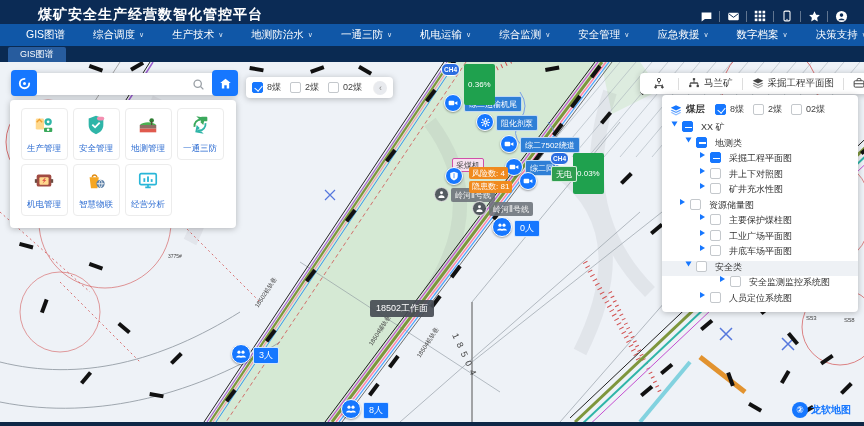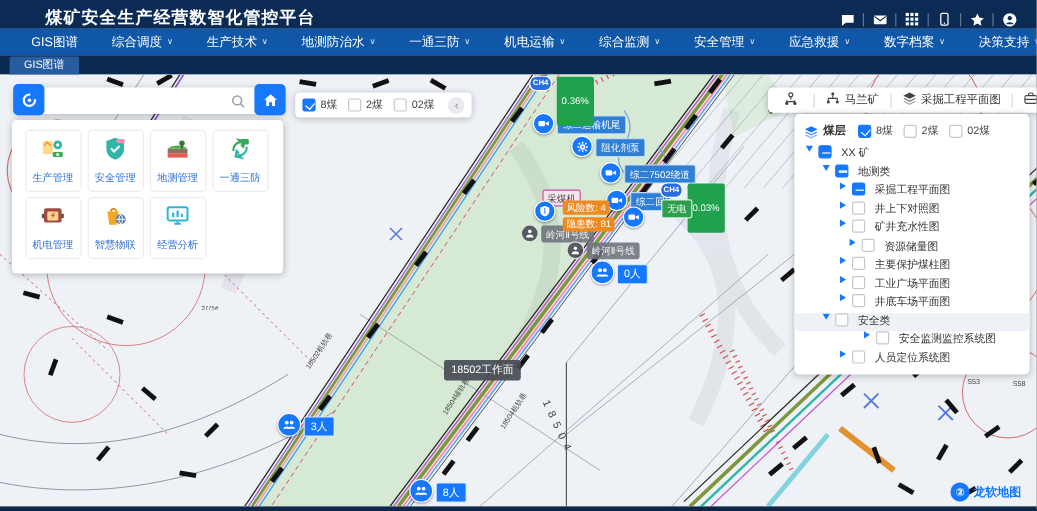--- a/index.html
+++ b/index.html
@@ -656,21 +656,21 @@
           <div class="tree-row " style="padding-left:38px">
             <span class="tri "></span>
             <span class="cb "></span>
             <span class="tree-label">井上下对照图</span>
           </div>
           <div class="tree-row " style="padding-left:38px">
             <span class="tri "></span>
             <span class="cb "></span>
             <span class="tree-label">矿井充水性图</span>
           </div>
-          <div class="tree-row " style="padding-left:46px">
+          <div class="tree-row " style="padding-left:18px">
             <span class="tri "></span>
             <span class="cb "></span>
             <span class="tree-label">资源储量图</span>
           </div>
           <div class="tree-row " style="padding-left:38px">
             <span class="tri "></span>
             <span class="cb "></span>
             <span class="tree-label">主要保护煤柱图</span>
           </div>
           <div class="tree-row " style="padding-left:38px">

